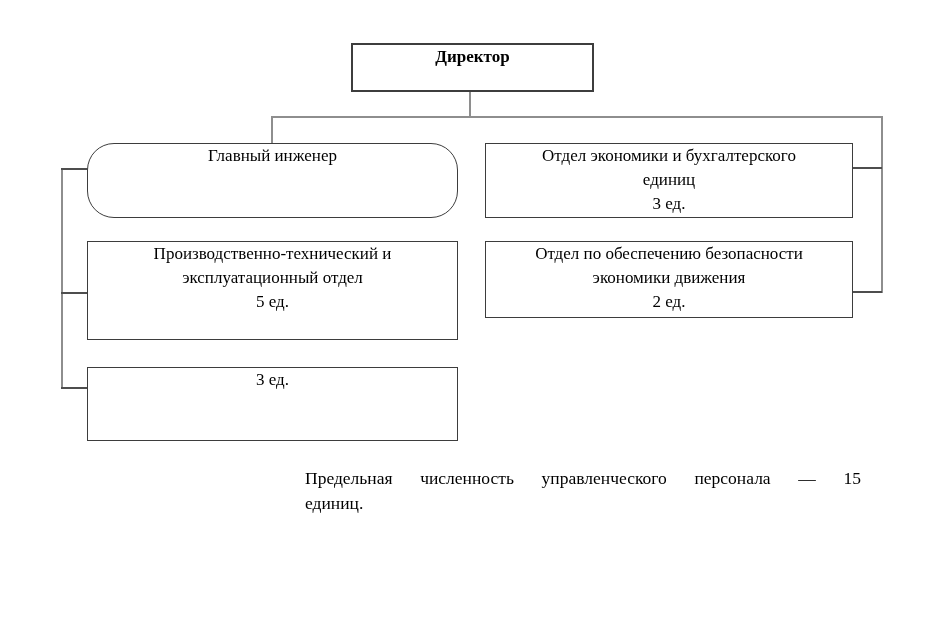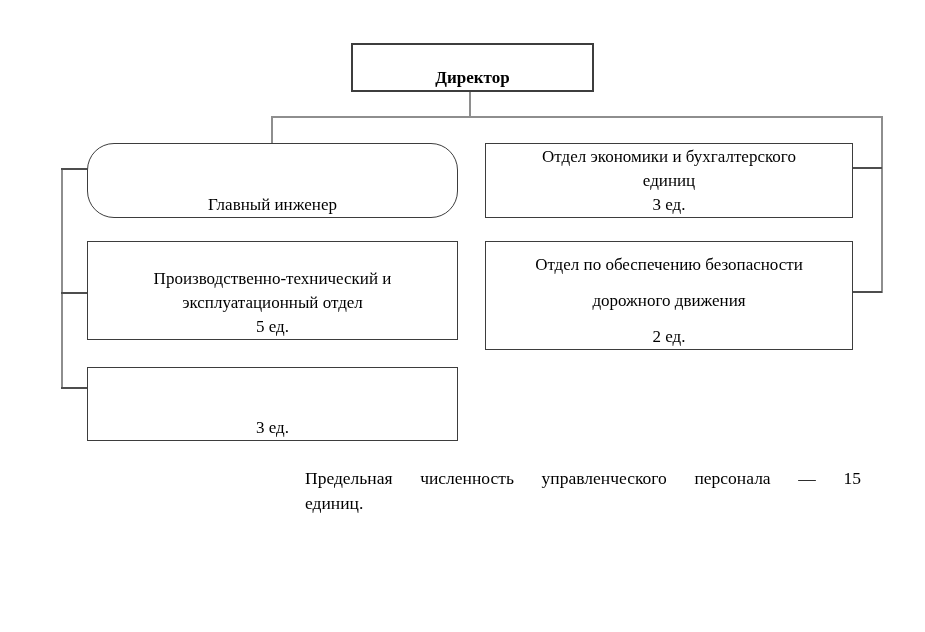--- a/index.html
+++ b/index.html
@@ -17,37 +17,37 @@
     overflow: hidden;
   }
   .obox {
     position: absolute;
     box-sizing: border-box;
     border: 1.5px solid #3d3d3d;
     background: #ffffff;
     display: flex;
     flex-direction: column;
     align-items: center;
-    justify-content: flex-end;
+    justify-content: flex-start;
     text-align: center;
     font-size: 17px;
     line-height: 24px;
   }
   .obox .bline {
     white-space: nowrap;
   }
   #box-director {
     left: 351px; top: 43px; width: 243px; height: 49px;
     border-width: 2px;
     font-weight: bold;
   }
   #box-chief-engineer { left: 87px;  top: 143px; width: 371px; height: 75px; border-radius: 27px; }
   #box-economics      { left: 485px; top: 143px; width: 368px; height: 75px; }
   #box-production     { left: 87px;  top: 241px; width: 371px; height: 99px; }
-  #box-road-safety    { left: 485px; top: 241px; width: 368px; height: 109px; gap: 12px; }
+  #box-road-safety    { left: 485px; top: 241px; width: 368px; height: 77px; }
   #box-mechanization  { left: 87px;  top: 367px; width: 371px; height: 74px; }
 
   .line {
     position: absolute;
     background: #8e8e8e;
   }
   .stub {
     position: absolute;
     background: #4e4e4e;
   }
@@ -109,21 +109,21 @@
   </div>
 
   <div class="obox" id="box-production">
     <div class="bline">Производственно-технический и</div>
     <div class="bline">эксплуатационный отдел</div>
     <div class="bline">5 ед.</div>
   </div>
 
   <div class="obox" id="box-road-safety">
     <div class="bline">Отдел по обеспечению безопасности</div>
-    <div class="bline">дорожного движения</div>
+    <div class="bline">экономики движения</div>
     <div class="bline">2 ед.</div>
   </div>
 
   <div class="obox" id="box-mechanization">
     <div class="bline">3 ед.</div>
   </div>
 
   <div class="note">
     <div class="note-l1">Предельная численность управленческого персонала — 15</div>
     <div class="note-l2">единиц.</div>

